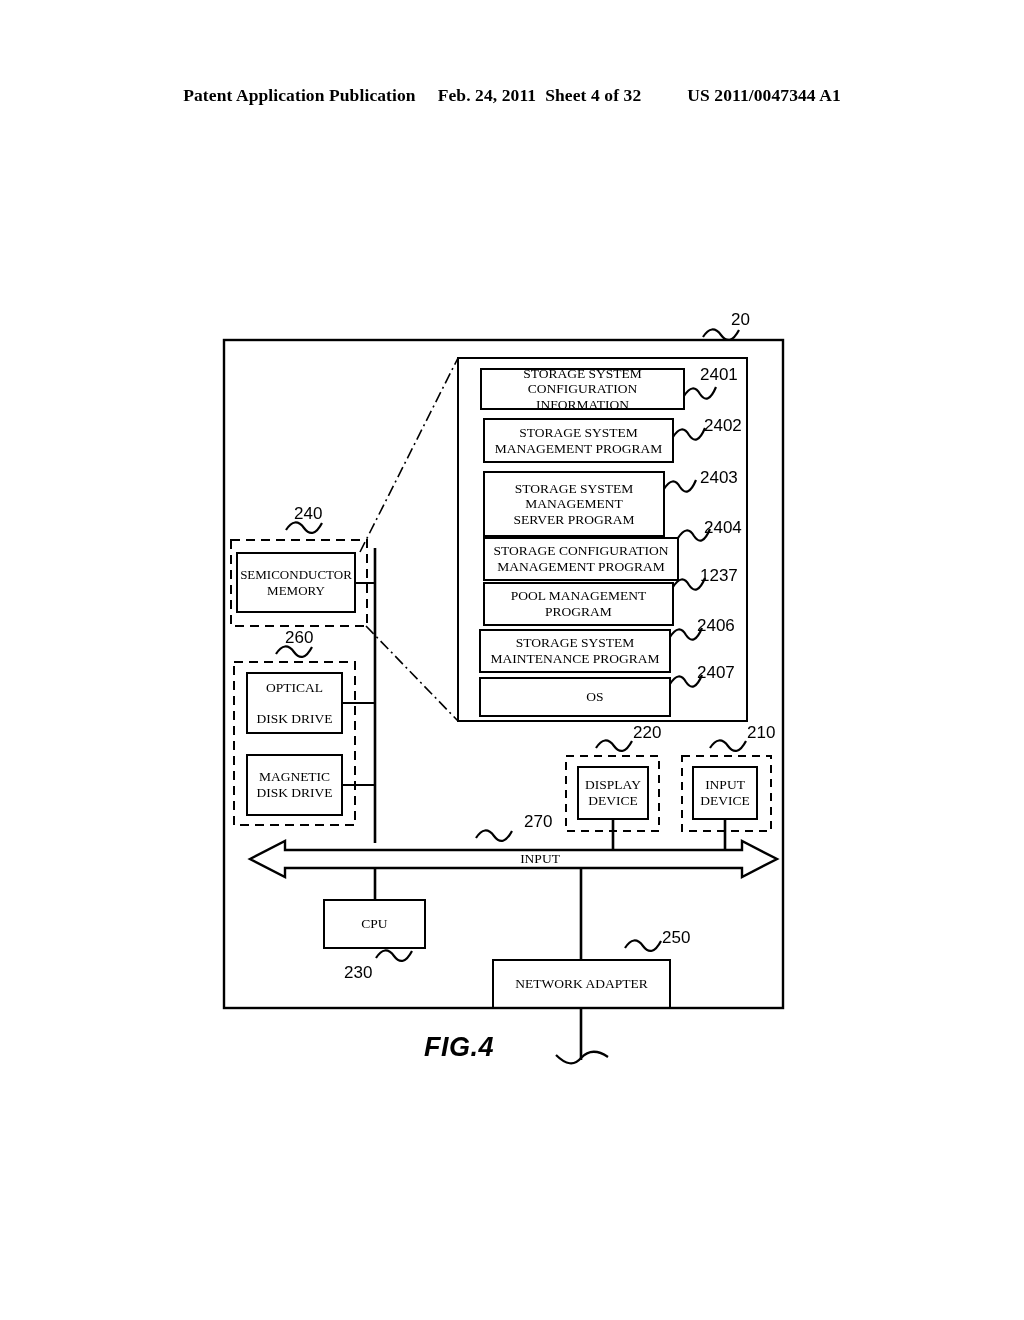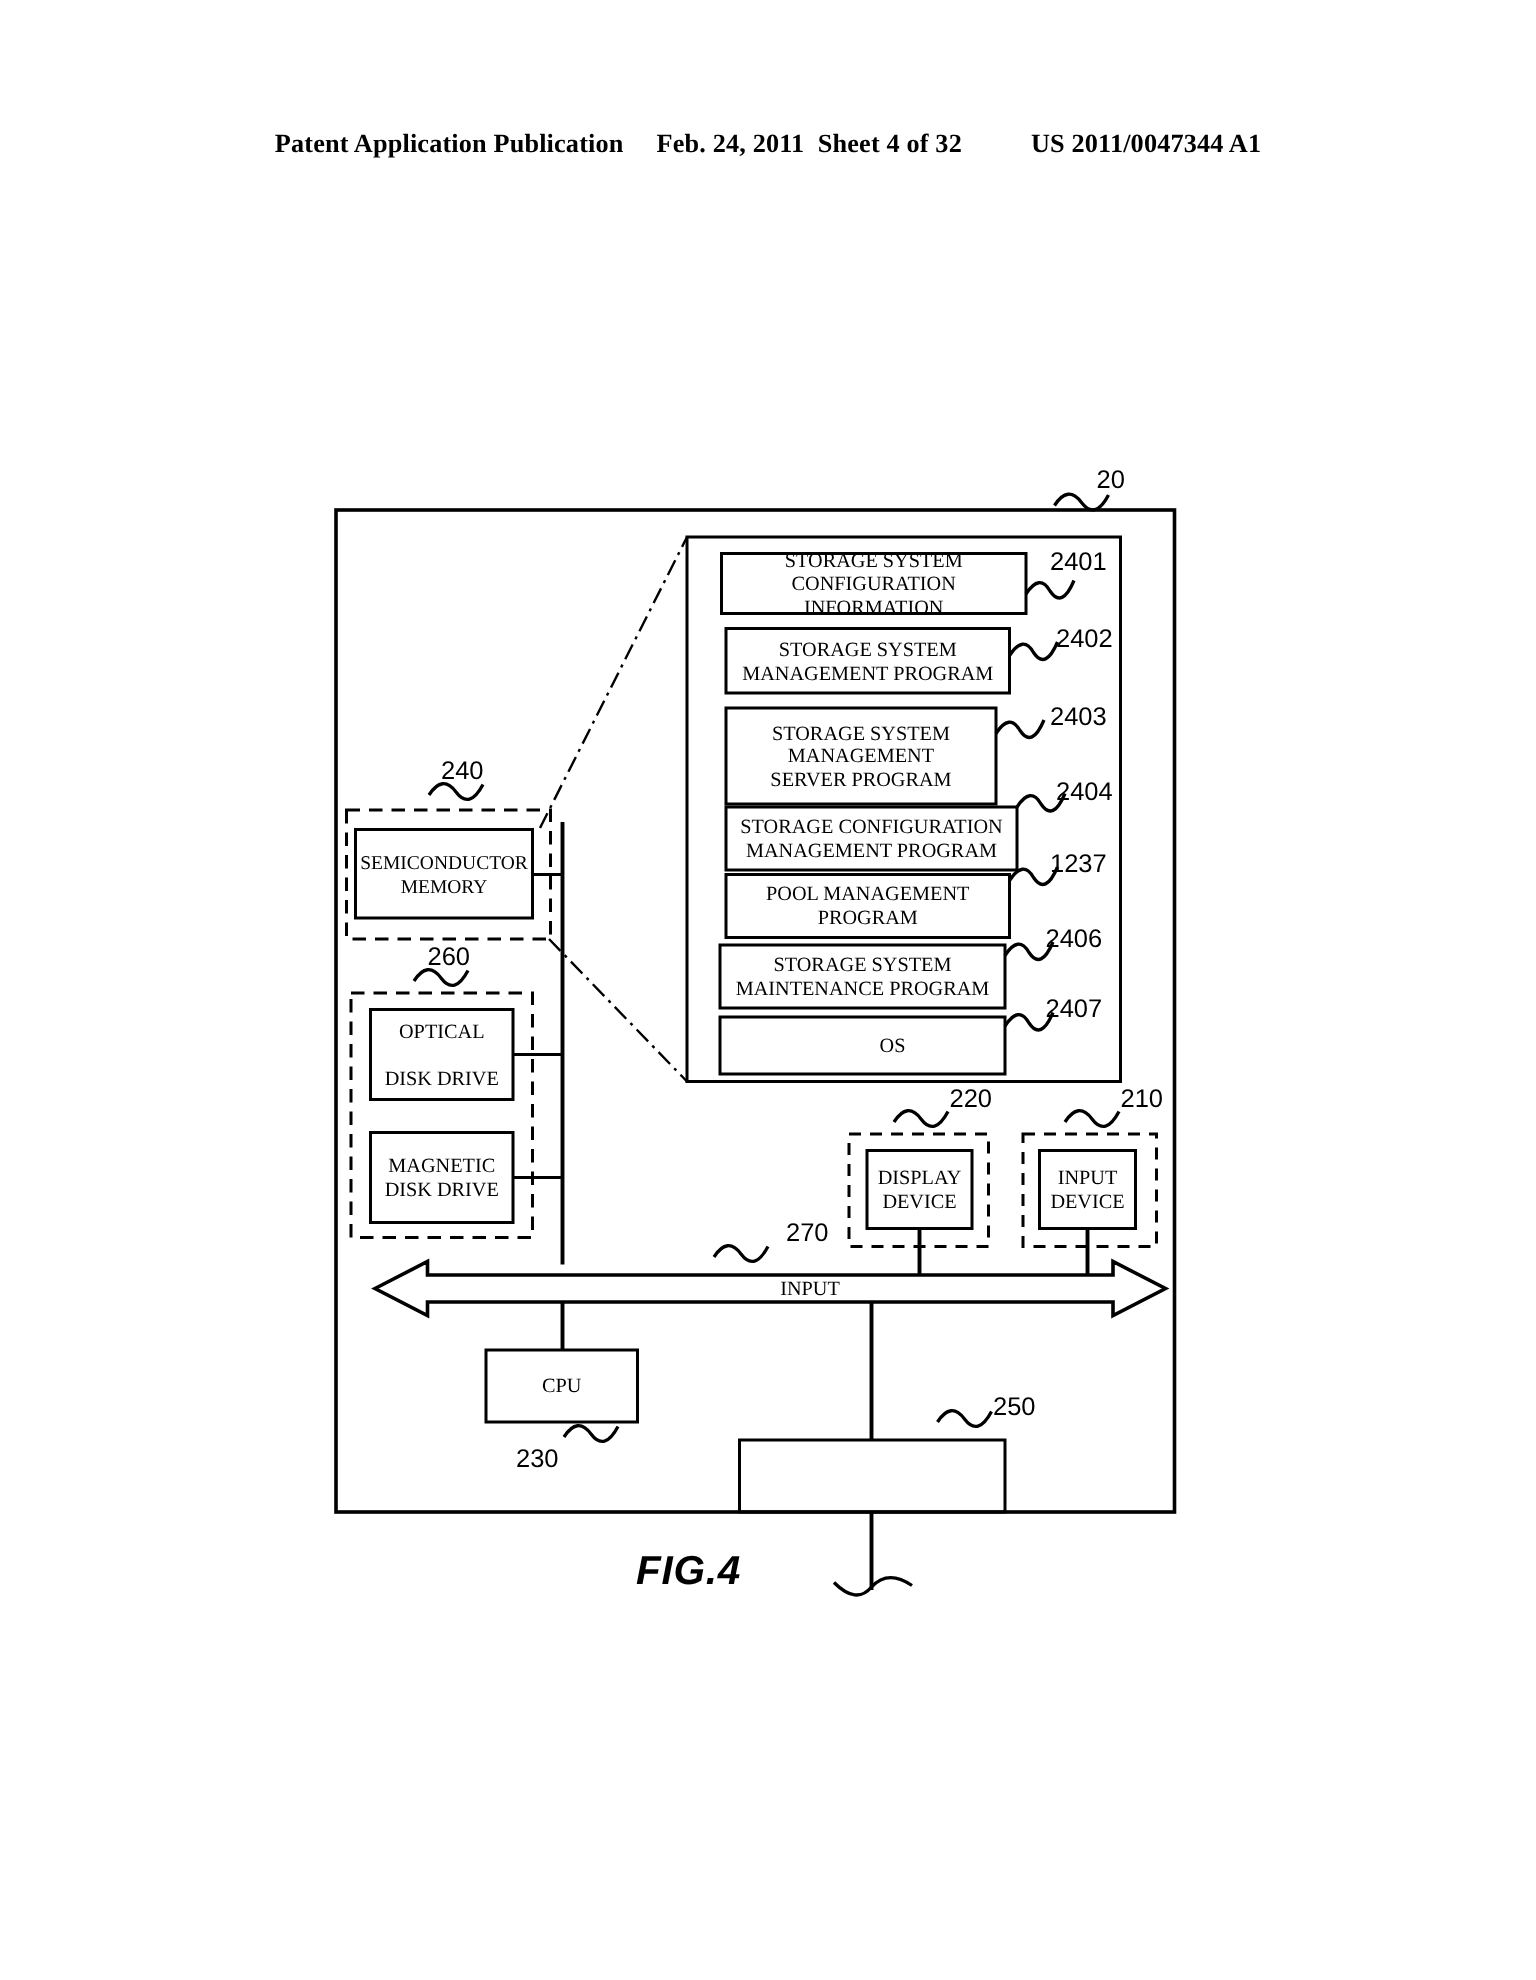--- a/index.html
+++ b/index.html
@@ -173,17 +173,18 @@
 DEVICE</div>
   <div class="ref" style="left:633px;top:723px;">220</div>
 
   <div class="lbl box-txt" style="left:693px;top:767px;width:64px;height:52px;">INPUT
 DEVICE</div>
   <div class="ref" style="left:747px;top:723px;">210</div>
 
   <div class="lbl box-txt" style="left:324px;top:900px;width:101px;height:48px;">CPU</div>
   <div class="ref" style="left:344px;top:963px;">230</div>
 
+  <div class="lbl box-txt" style="left:493px;top:960px;width:177px;height:48px;">NETWORK ADAPTER</div>
   <div class="ref" style="left:662px;top:928px;">250</div>
 
   <div id="fig-caption">FIG.4</div>
 
 </div>
 
 </body></html>

